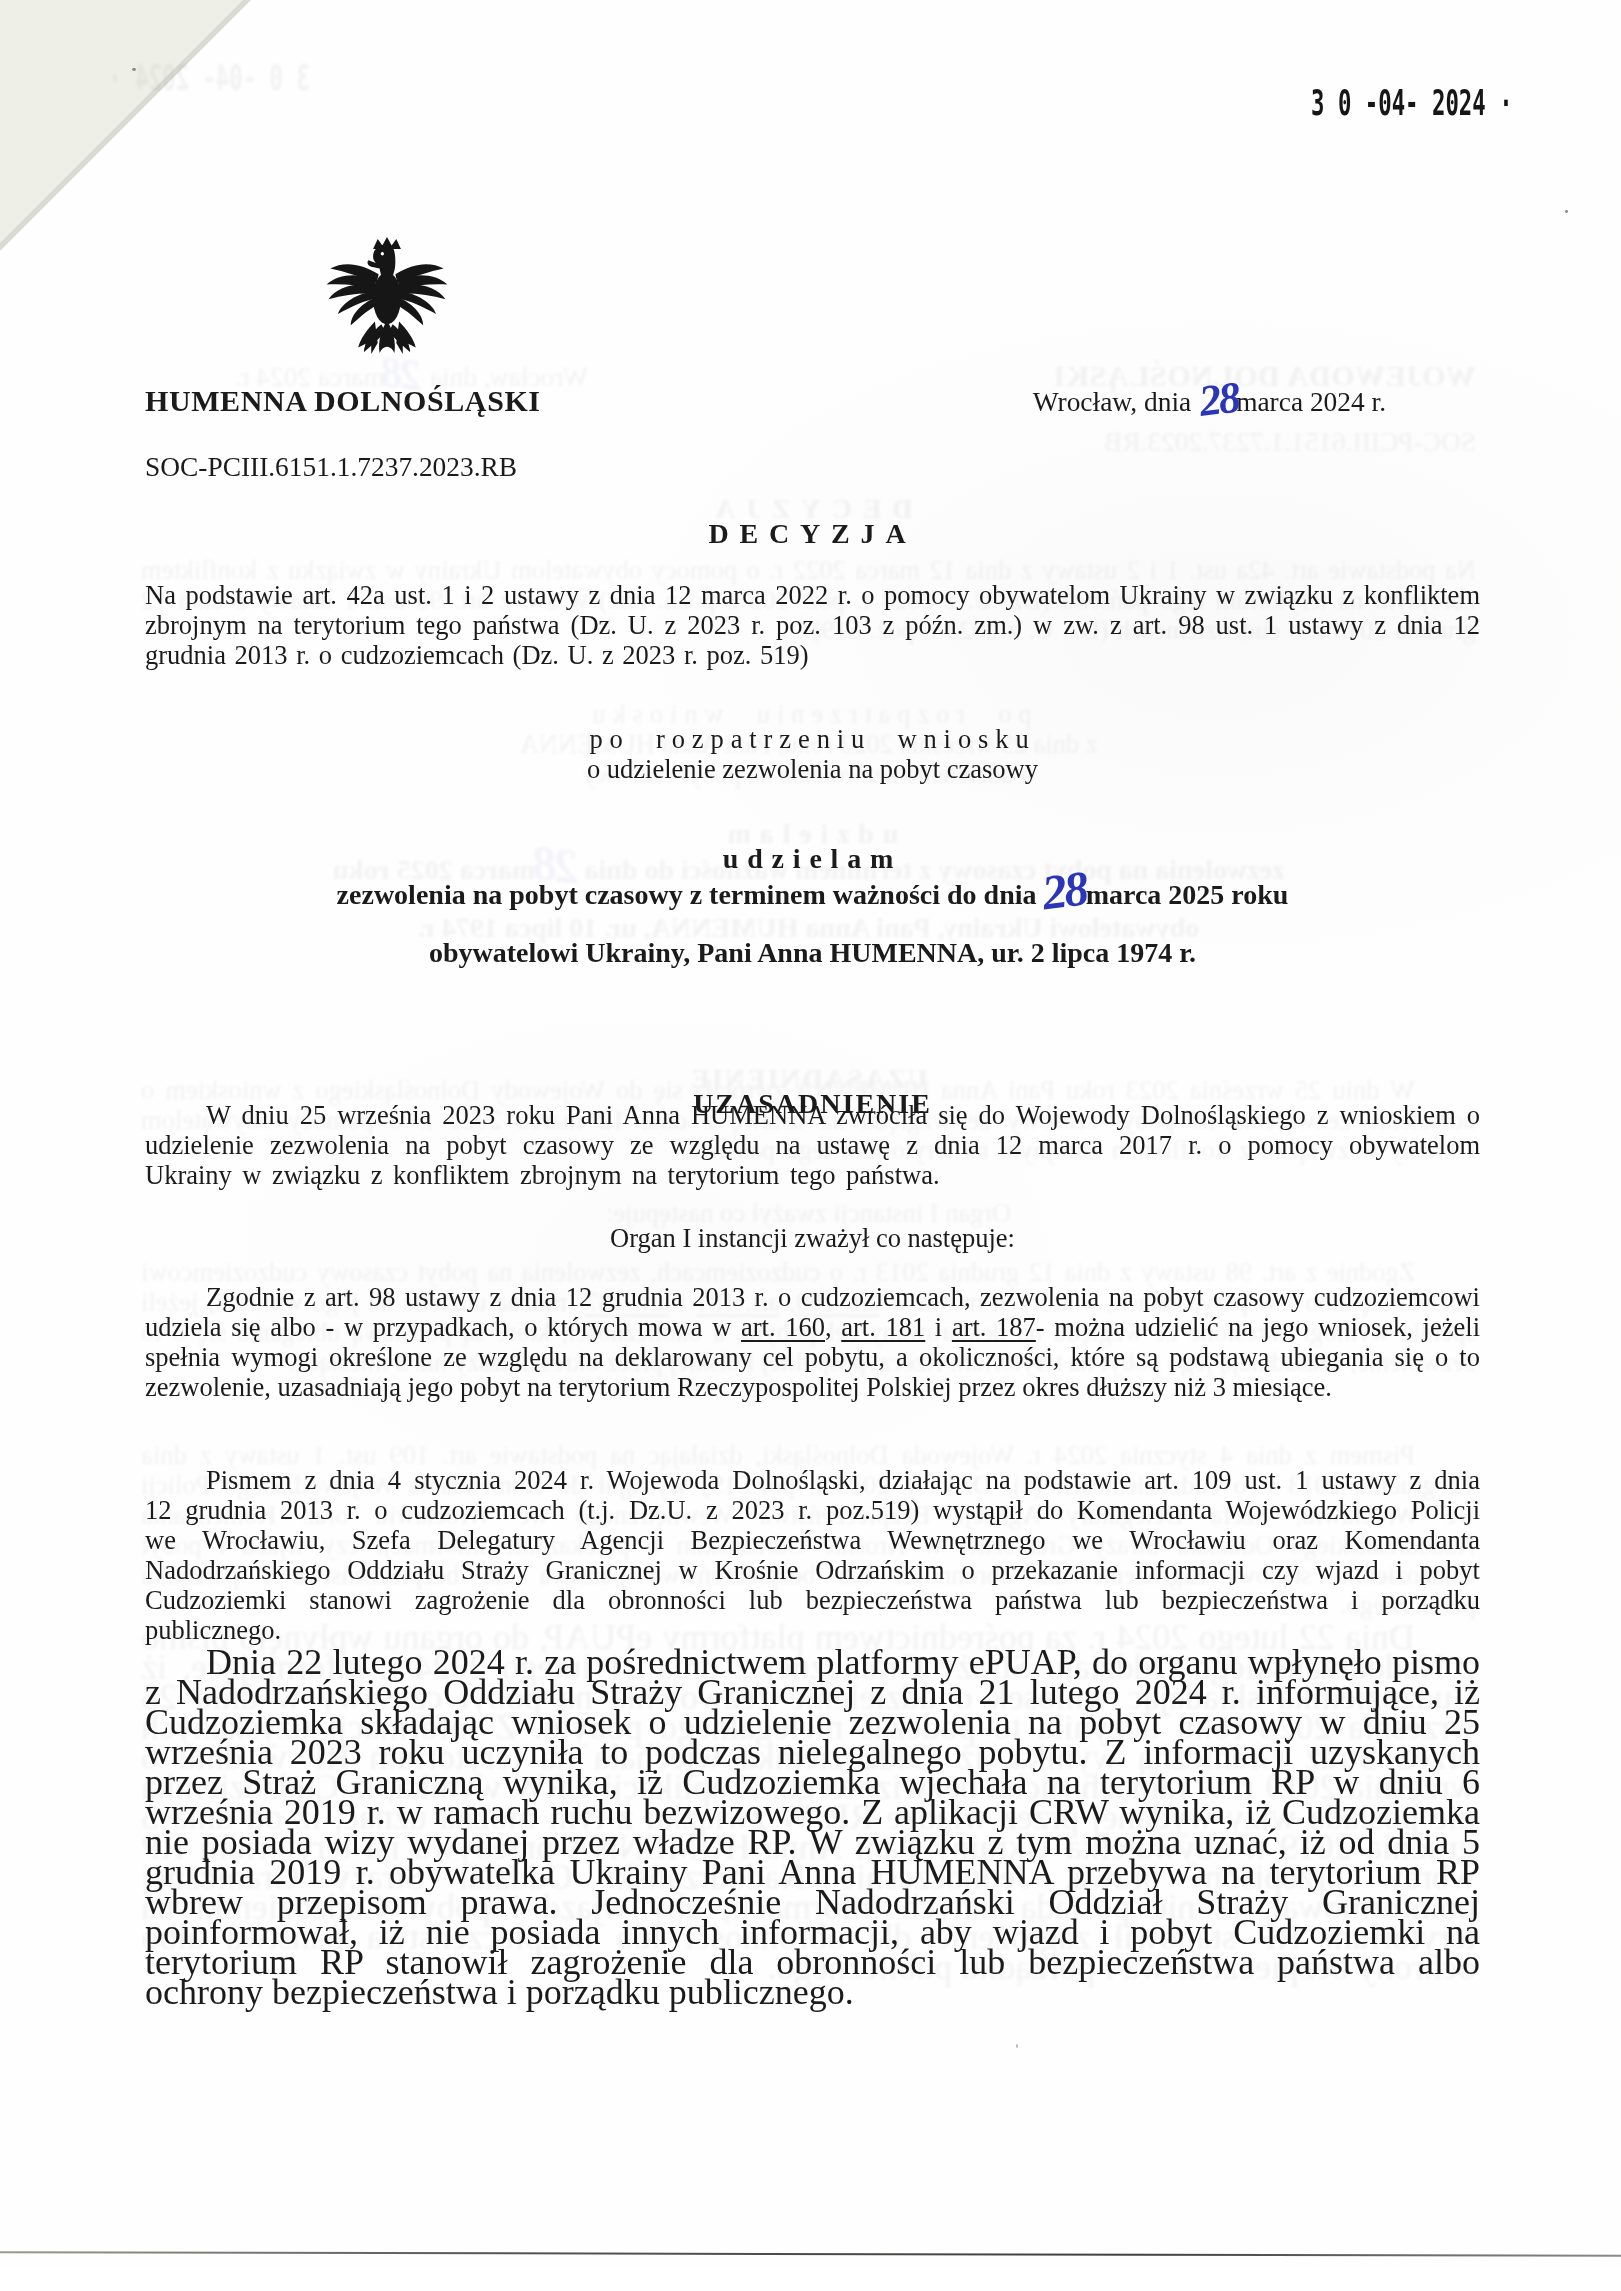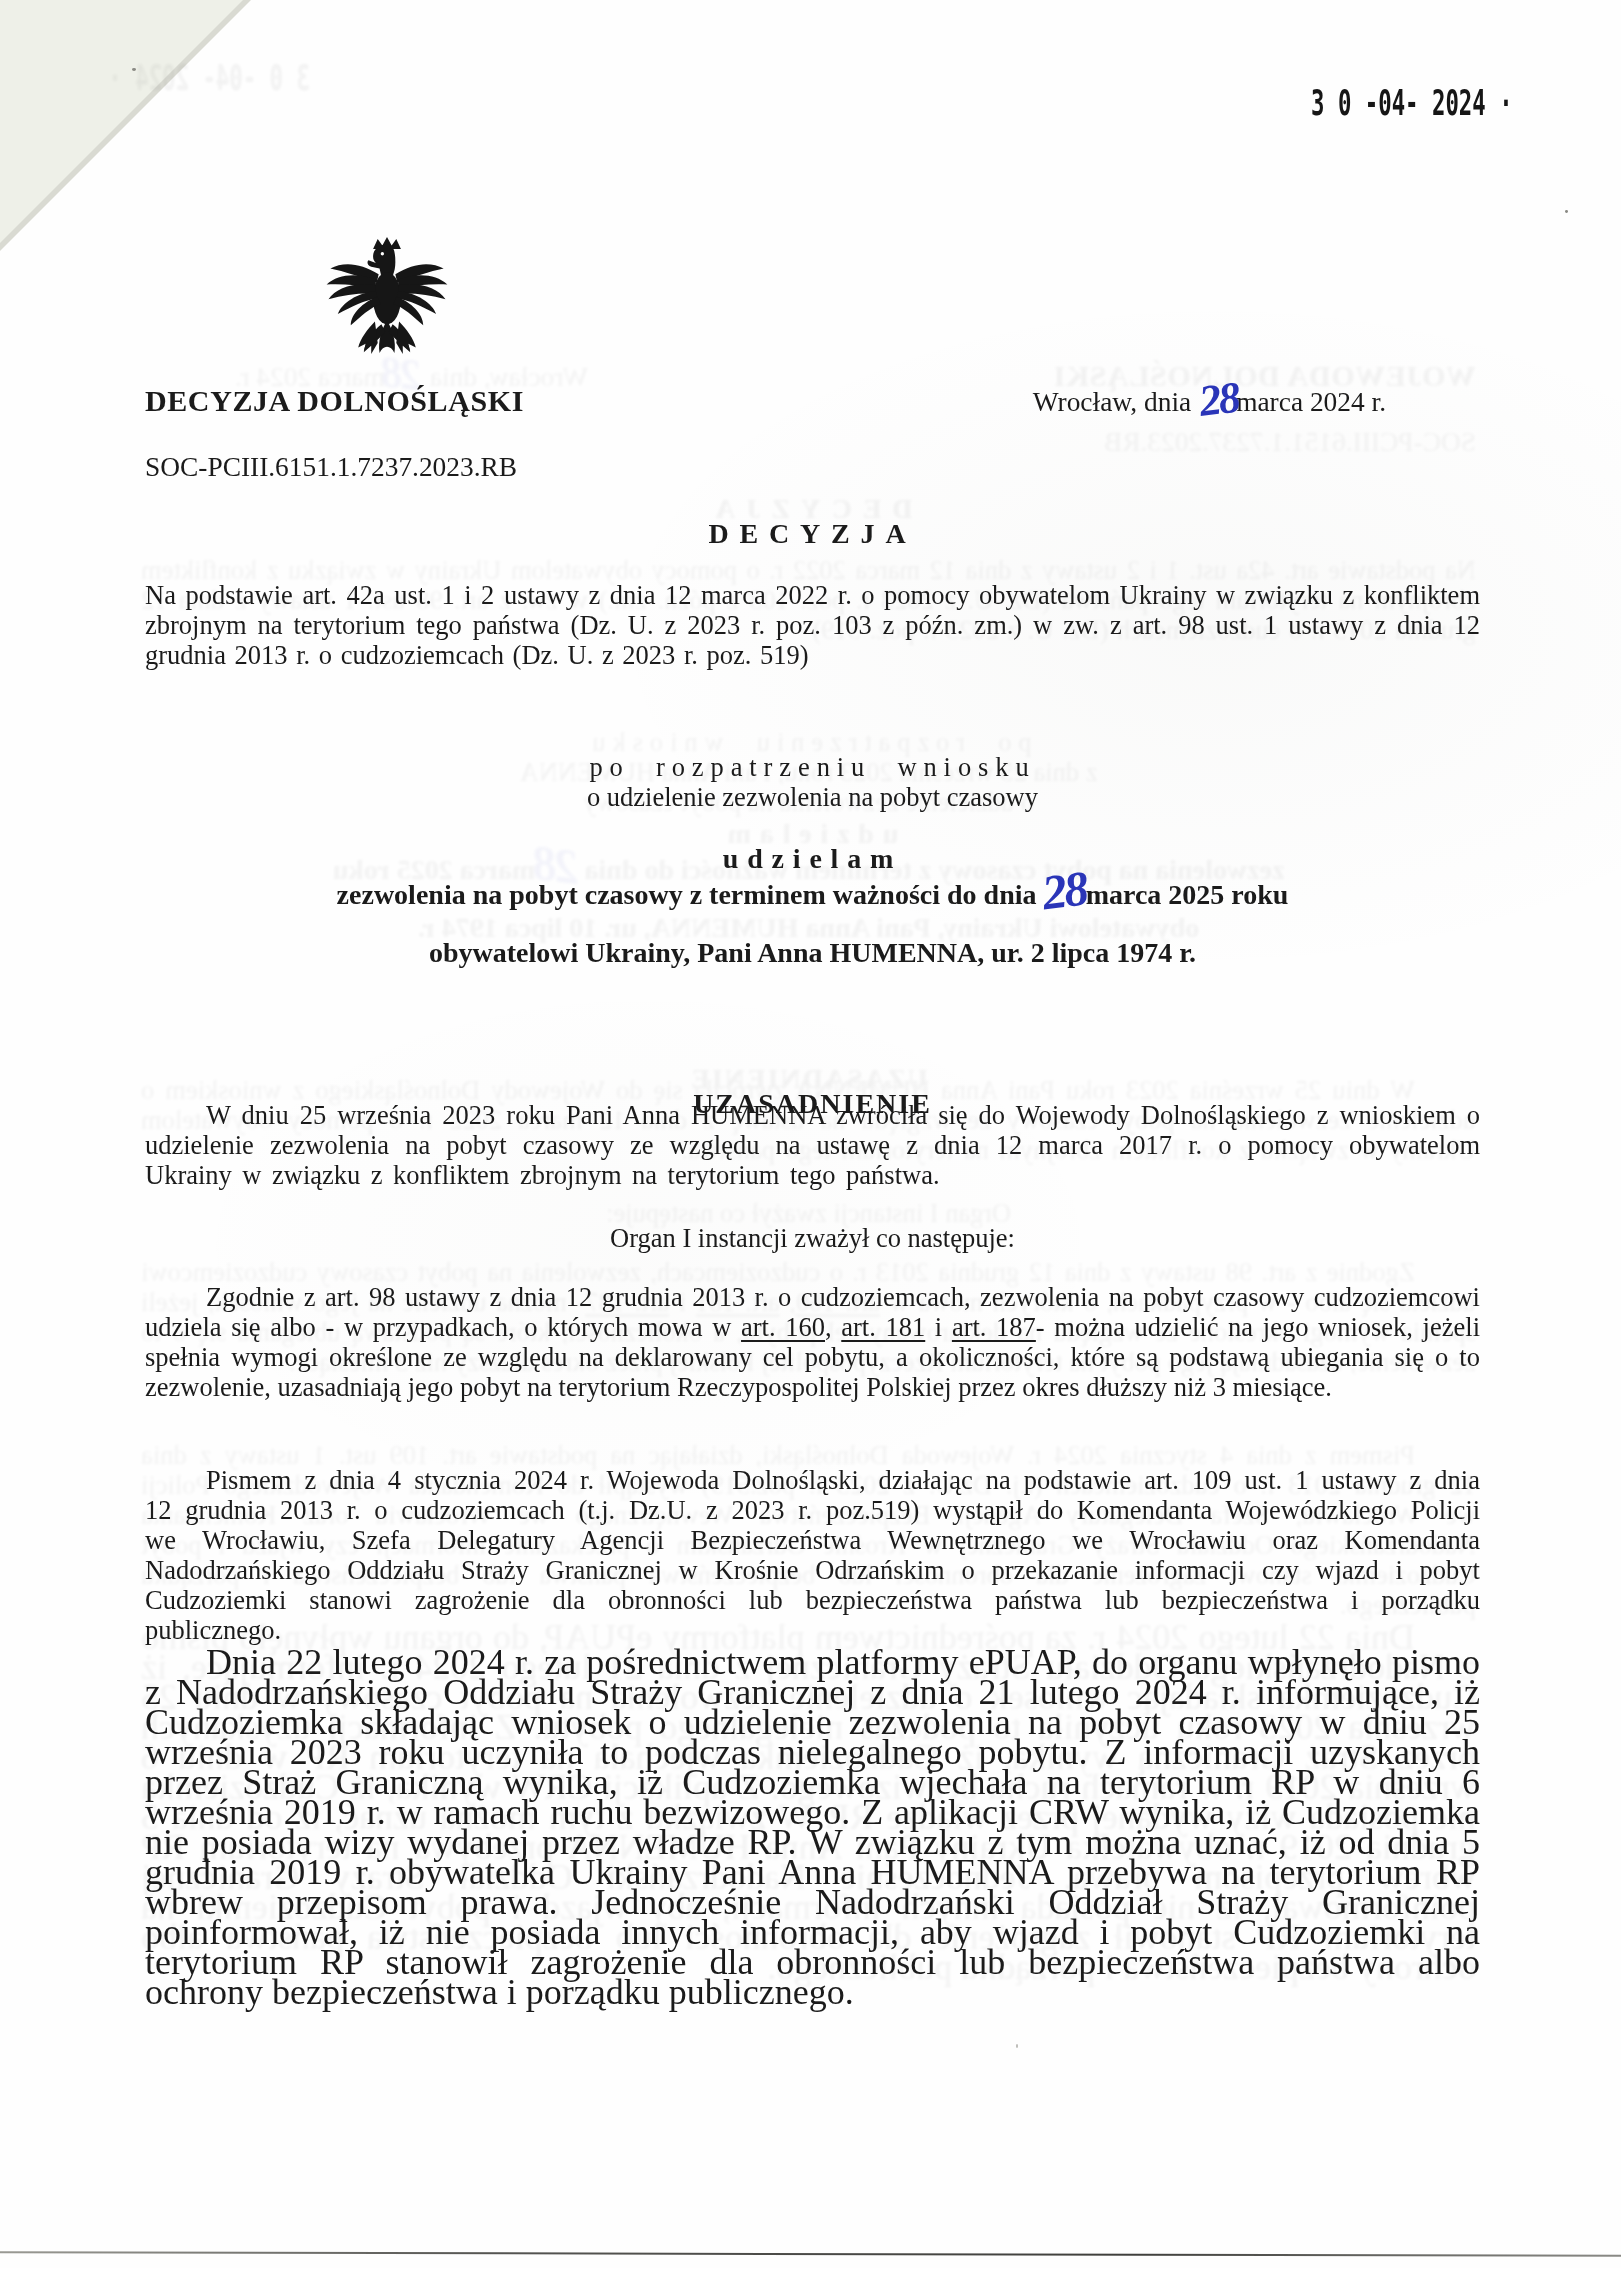--- a/index.html
+++ b/index.html
@@ -58,21 +58,21 @@
 
   .block{position:absolute;left:145px;width:1335px;}
   .centered{text-align:center;}
   .justified{text-align:justify;}
   .b{font-weight:bold;}
 
   .title-decyzja{top:518px;font-size:28px;font-weight:bold;letter-spacing:10.8px;text-align:center;}
   .legal-basis{top:580px;font-size:26.5px;line-height:30px;word-spacing:2px;}
 
   .after-review{top:724px;font-size:26.5px;line-height:30px;}
-  .spaced{letter-spacing:6.9px;word-spacing:12.7px;margin-top:28px;}
+  .spaced{letter-spacing:6.9px;word-spacing:12.7px;}
   .grant{top:841px;font-size:28px;line-height:36px;}
   .grant-word{font-size:28px;letter-spacing:8.8px;word-spacing:9.8px;}
   .beneficiary{top:937px;font-size:28px;}
 
   .title-uzasadnienie{top:1056px;font-size:28px;font-weight:bold;letter-spacing:2px;text-align:center;margin-top:32px;}
   .p1{top:1100px;font-size:26.5px;line-height:30px;text-indent:61px;word-spacing:3.9px;}
   .organ-line{top:1223px;font-size:26.5px;}
   .p2{top:1282px;font-size:26.5px;line-height:30px;text-indent:61px;}
   .p3{top:1465px;font-size:26.5px;line-height:30px;text-indent:61px;word-spacing:5.9px;}
   .p4{top:1647px;font-size:36px;line-height:30px;text-indent:61px;}
@@ -112,21 +112,21 @@
           <path d="M64 96 C54 104 47 114 45 125 C53 118 62 112 68 104 Z"></path>
           <path d="M76 96 C86 104 93 114 95 125 C87 118 78 112 72 104 Z"></path>
           <path d="M57 93 C49 101 41 112 39 121 L47 117 L45 126 L53 119 L53 128 L60 116 Z"></path>
           <path d="M83 93 C91 101 99 112 101 121 L93 117 L95 126 L87 119 L87 128 L80 116 Z"></path>
           <circle cx="65" cy="20" r="1.8" fill="#ffffff"></circle>
         </g>
       </svg>
     </div>
 
     <div class="header-row">
-      <span class="authority">DECYZJA DOLNOŚLĄSKI</span>
+      <span class="authority">HUMENNA DOLNOŚLĄSKI</span>
       <span class="place-date"><span>Wrocław, dnia</span><span class="hand h-top">28</span><span>marca 2024 r.</span></span>
     </div>
 
     <div class="case-number">SOC-PCIII.6151.1.7237.2023.RB</div>
 
     <div class="block title-decyzja">DECYZJA</div>
 
     <div class="block legal-basis justified">Na podstawie art. 42a ust. 1 i 2 ustawy z dnia 12 marca 2022 r. o pomocy obywatelom Ukrainy w związku z konfliktem zbrojnym na terytorium tego państwa (Dz. U. z 2023 r. poz. 103 z późn. zm.) w zw. z art. 98 ust. 1 ustawy z dnia 12 grudnia 2013 r. o cudzoziemcach (Dz. U. z 2023 r. poz. 519)</div>
 
     <div class="block after-review centered">

